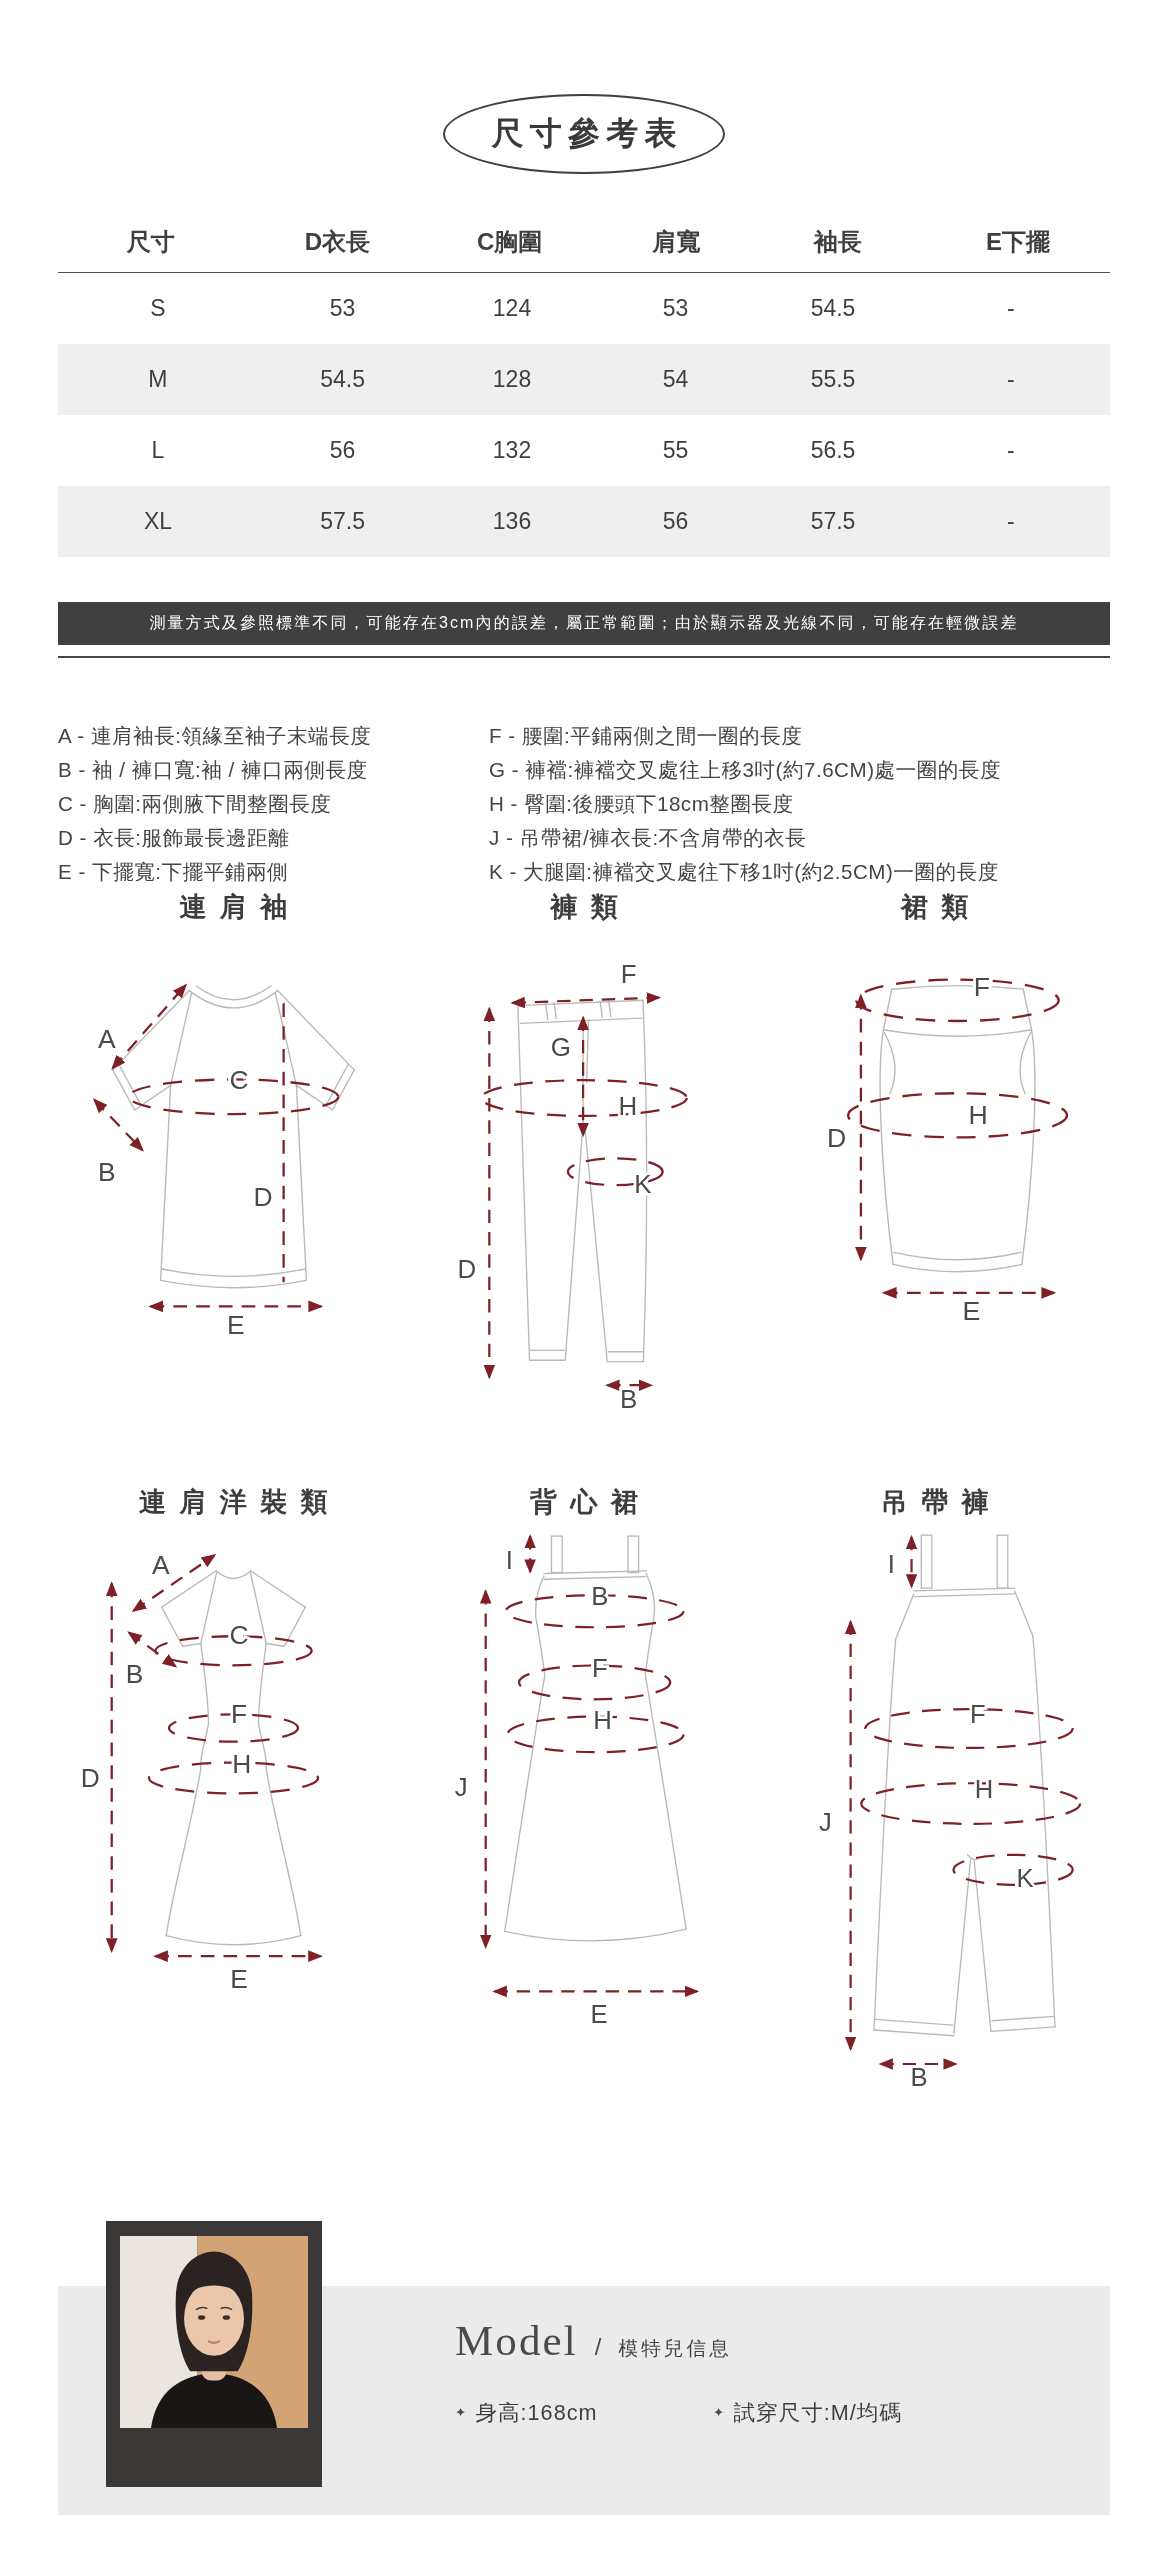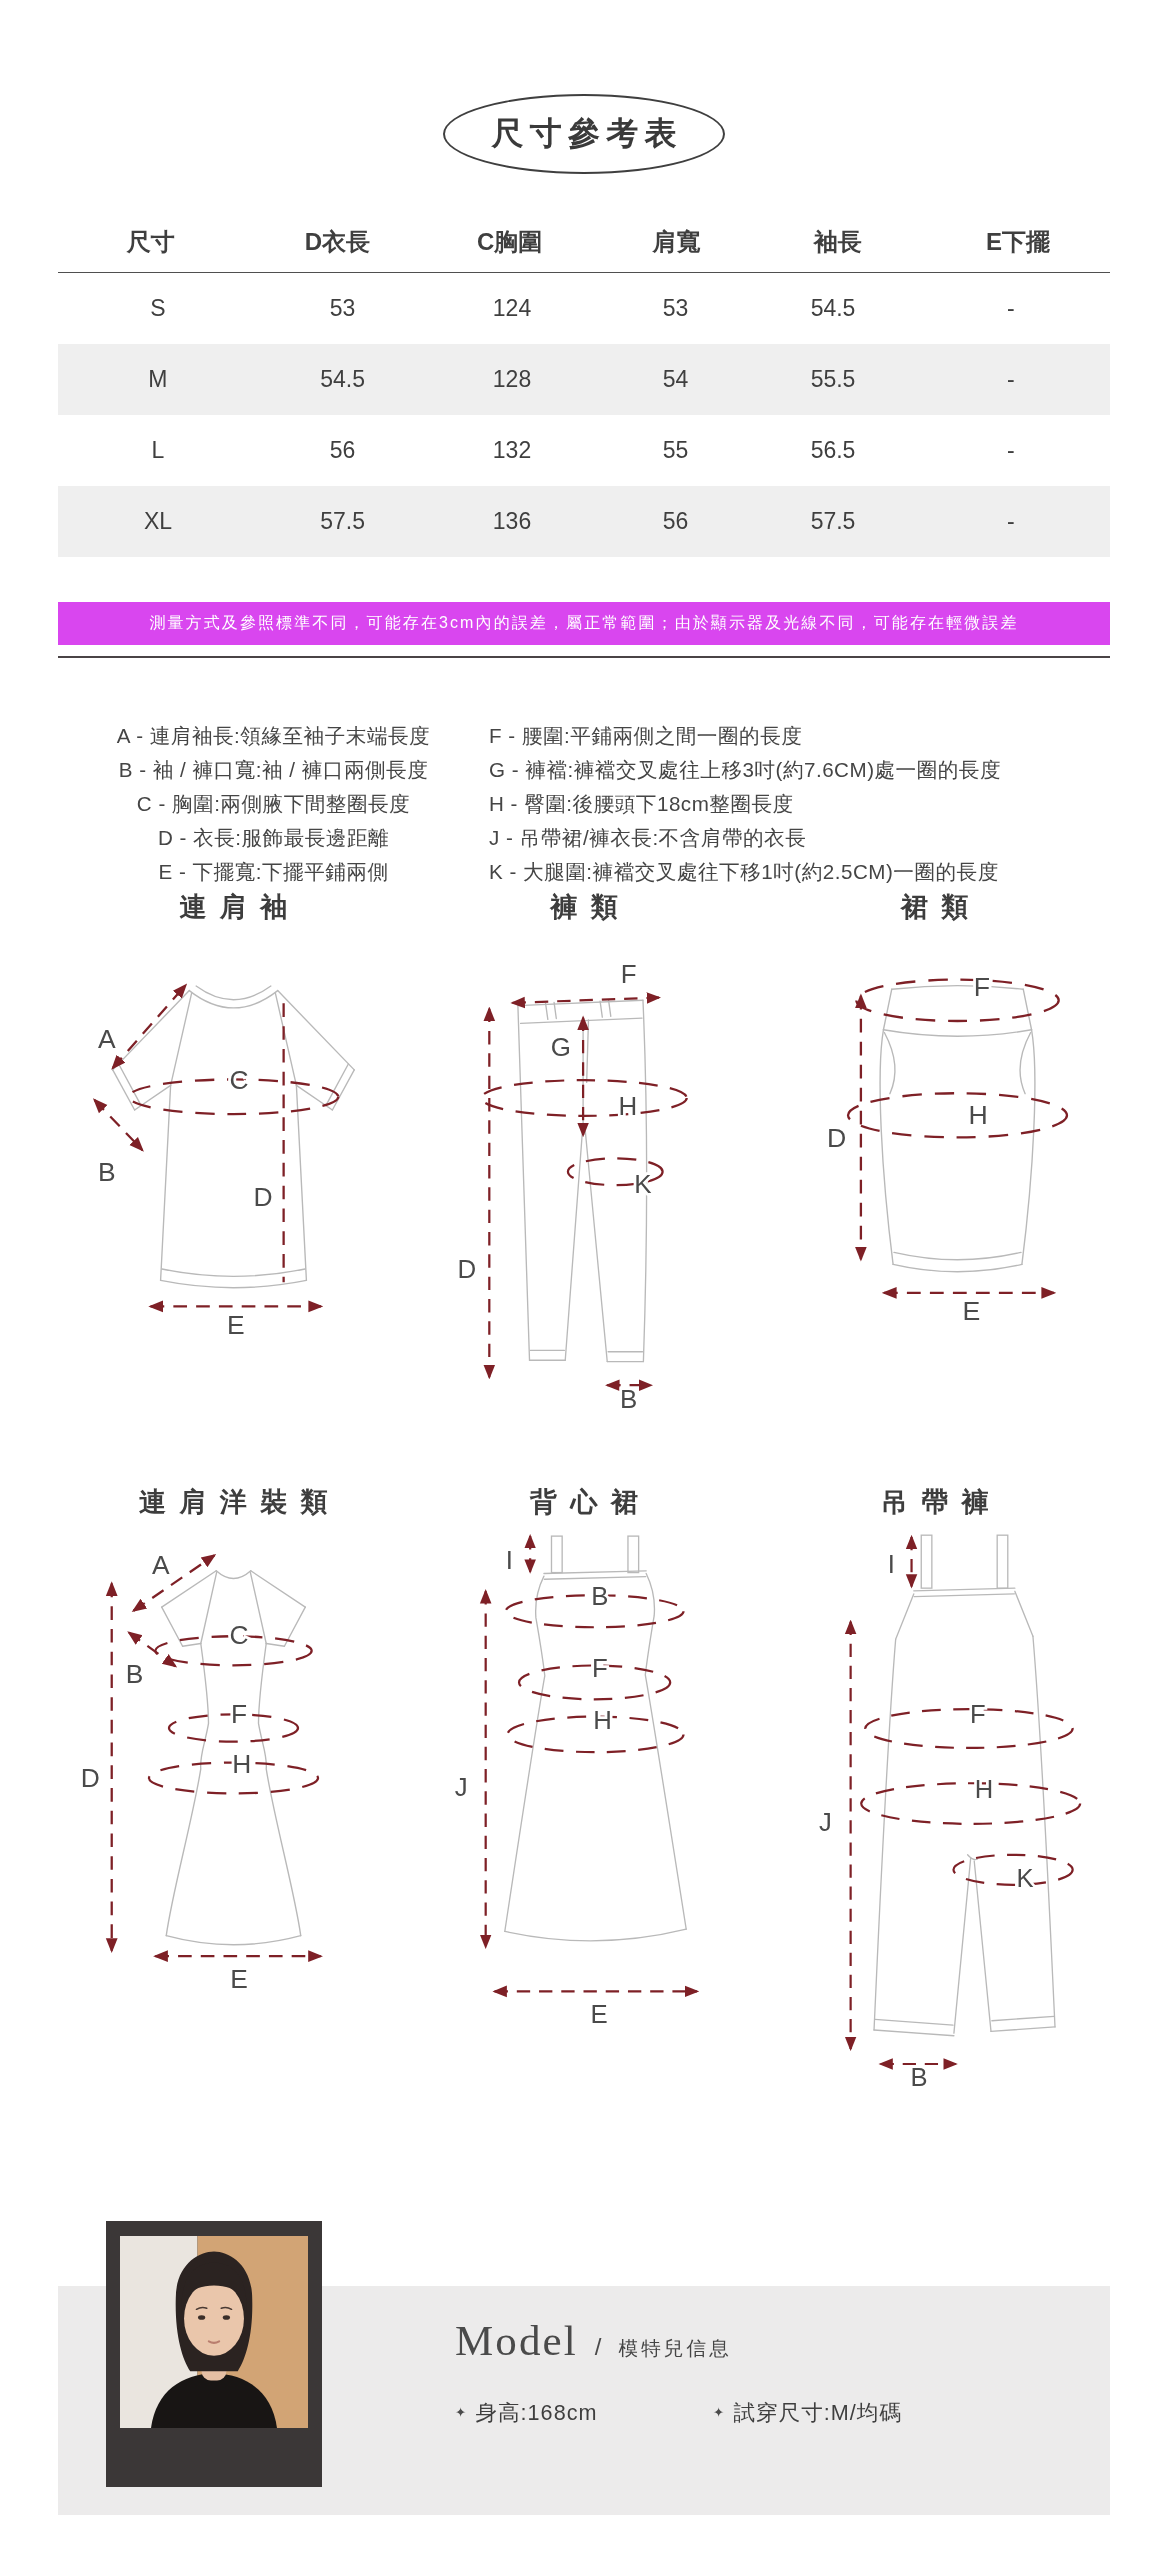--- a/index.html
+++ b/index.html
@@ -17,28 +17,28 @@
     font-size:32px;font-weight:600;letter-spacing:6.2px;text-indent:6.2px;color:#3a3a3a;
   }
   
   .size-table{margin:37px 58px 0;}
   .tgrid{display:grid;grid-template-columns:1.18fr 1fr 1fr .93fr .93fr 1.17fr;text-align:center;align-items:center;}
   .thead{height:61px;font-size:24px;font-weight:600;border-bottom:1.5px solid #4f4f4f;gap:15px;}
   .trow{height:71px;font-size:23px;}
   .trow.alt{background:#efefef;}
   
   .disclaimer{
-    margin:45px 58px 0;height:43px;background:#d946ef;color:#ffffff;
+    margin:45px 58px 0;height:43px;background:#404040;color:#ffffff;
     display:flex;align-items:center;justify-content:center;
     font-size:16px;letter-spacing:2.1px;
   }
   .sep-line{margin:11.3px 58px 0;height:2.1px;background:#4a4446;}
   
   .legend{display:flex;margin:61px 58px 0;font-size:20.6px;line-height:34px;letter-spacing:0.5px;color:#454545;}
-  .legend-left{width:431px;flex:none;text-align:center;}
+  .legend-left{width:431px;flex:none;}
   .legend-right{flex:1;}
   
   .diagram-row{display:grid;grid-template-columns:1fr 1fr 1fr;margin:0 58px;align-items:start;}
   .diagram-row.first{}
   .diagram-row.second{margin-top:76px;}
   .diagram{display:flex;flex-direction:column;align-items:center;}
   .diagram-title{
     font-size:27px;font-weight:600;letter-spacing:13.4px;text-indent:13.4px;
     color:#3d3d3d;margin-bottom:9.3px;white-space:nowrap;
   }

